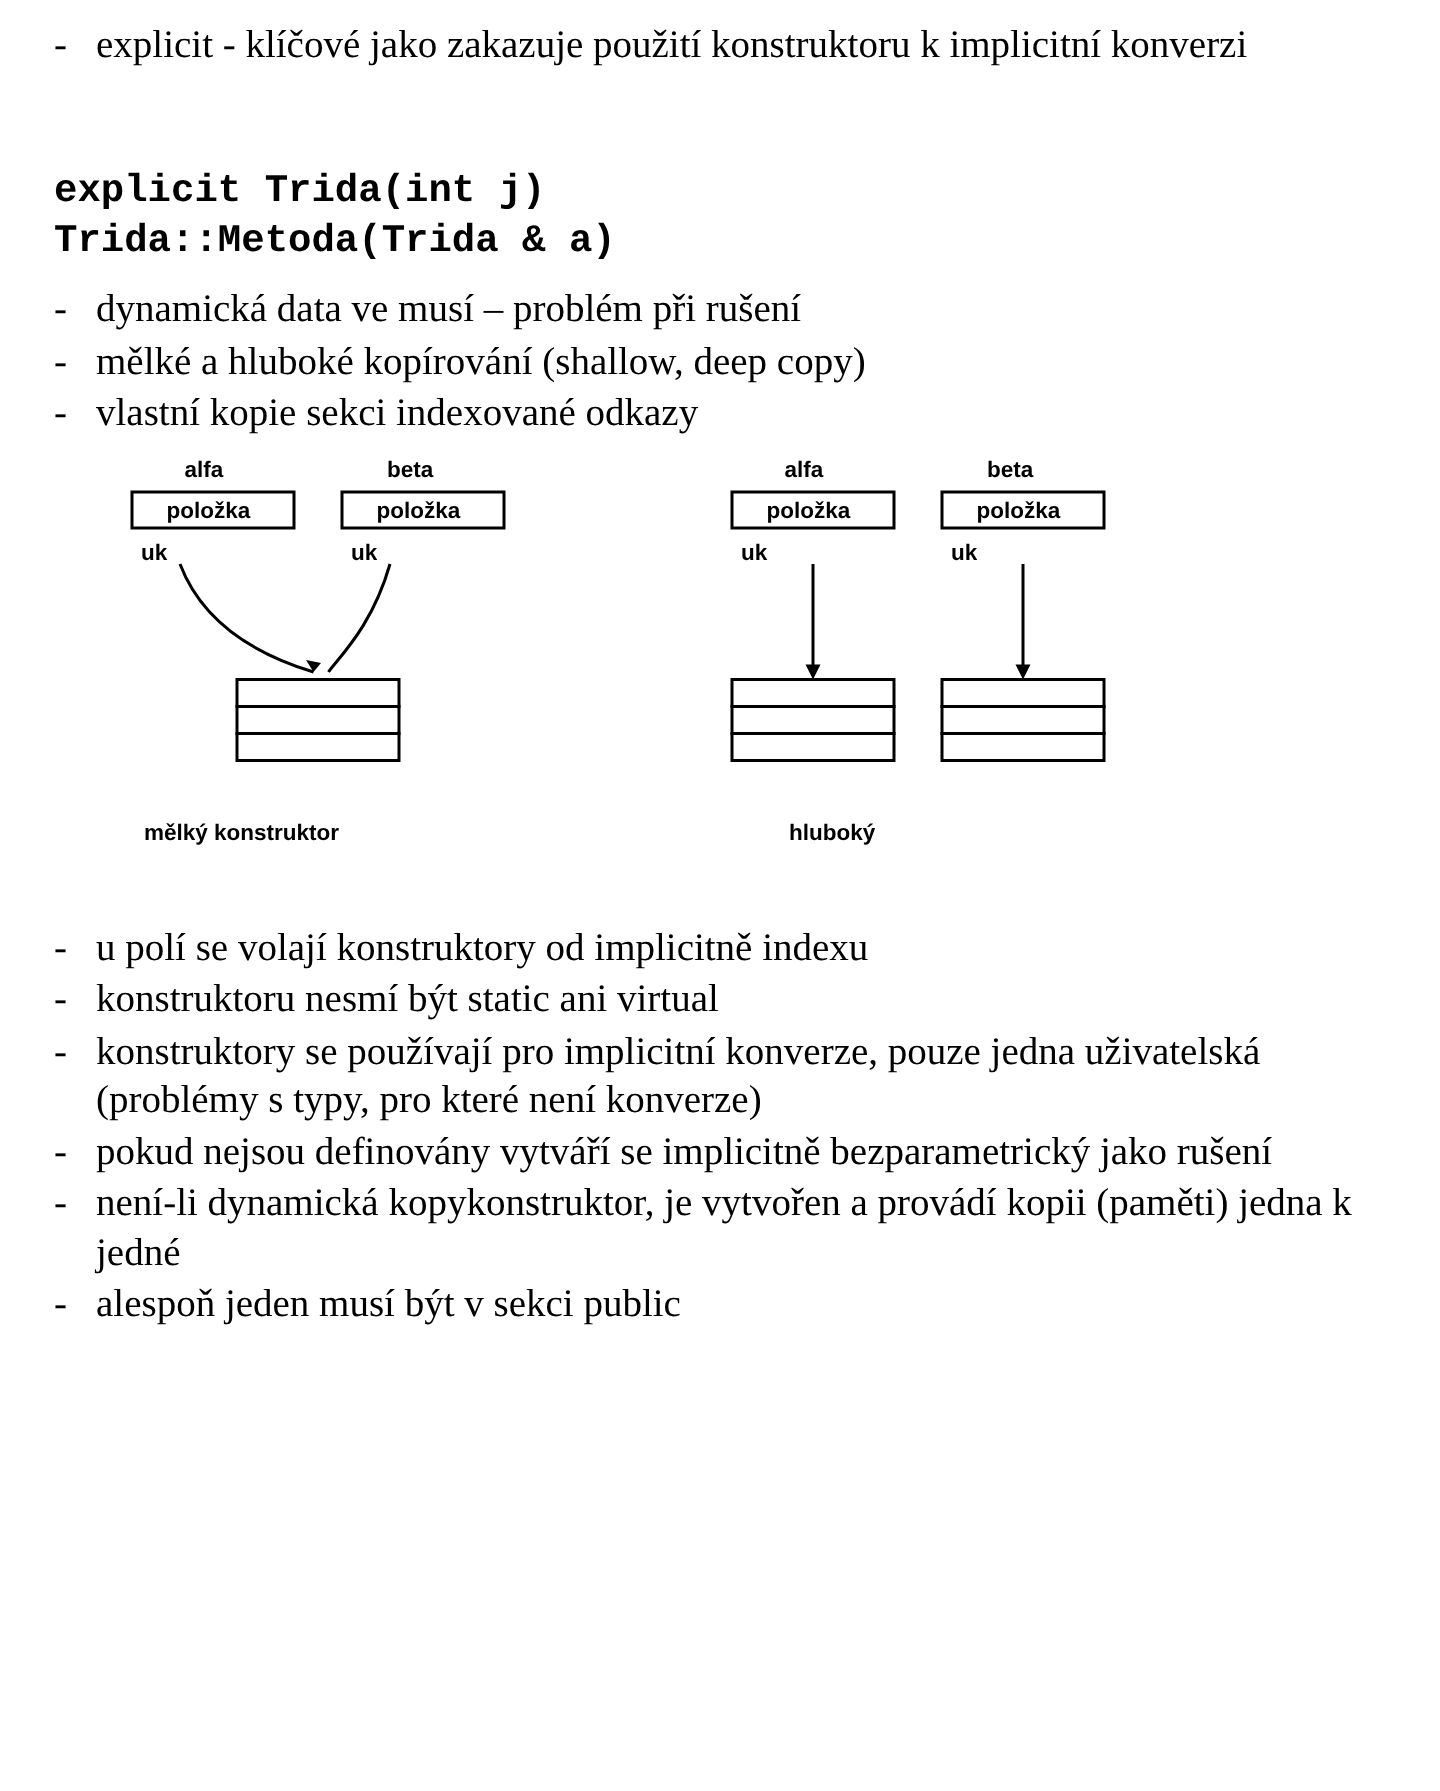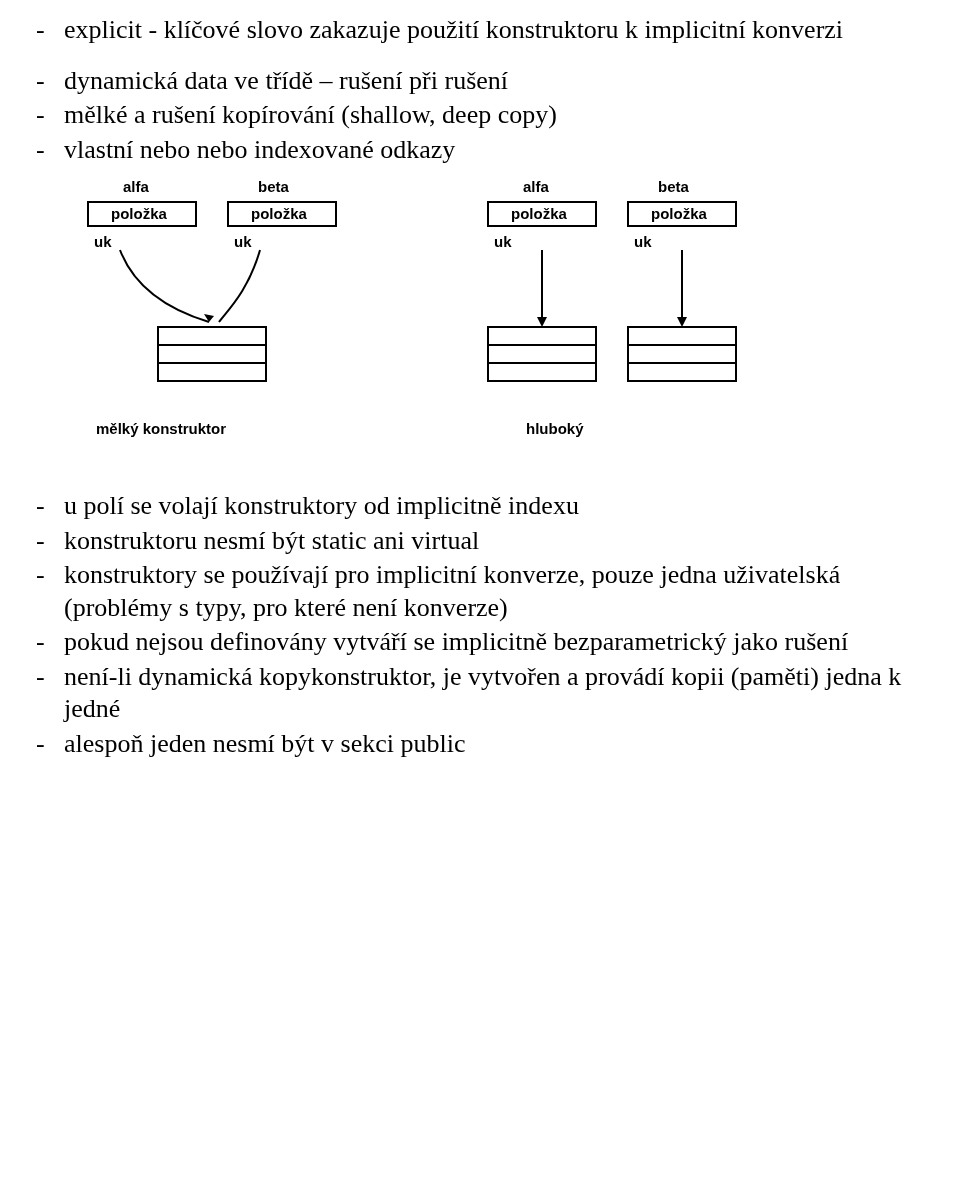--- a/index.html
+++ b/index.html
@@ -44,38 +44,41 @@
     margin: 6px 0 18px 0;
   }
 </style>
 </head>
 <body>
 
 <div class="page">
 
   <div class="bullet">
     <div class="dash">-</div>
-    <div class="txt">explicit - klíčové slovo zakazuje použití konstruktoru k implicitní konverzi</div>
+    <div class="txt">explicit - klíčové jako zakazuje použití konstruktoru k implicitní konverzi</div>
   </div>
 
   <div class="blank-row"></div>
 
+  <div class="code">
+<span class="code-line">explicit Trida(int j)</span>
+<span class="code-line">Trida::Metoda(Trida &amp; a)</span></div>
 
 
   <div class="bullet">
     <div class="dash">-</div>
-    <div class="txt">dynamická data ve třídě – rušení při rušení</div>
+    <div class="txt">dynamická data ve musí – problém při rušení</div>
   </div>
   <div class="bullet">
     <div class="dash">-</div>
-    <div class="txt">mělké a rušení kopírování (shallow, deep copy)</div>
+    <div class="txt">mělké a hluboké kopírování (shallow, deep copy)</div>
   </div>
   <div class="bullet">
     <div class="dash">-</div>
-    <div class="txt">vlastní nebo nebo indexované odkazy</div>
+    <div class="txt">vlastní kopie sekci indexované odkazy</div>
   </div>
 
   <div class="diagram-wrap">
     <svg width="888" height="300" viewBox="0 0 888 300">
       <style>
         .dtxt { font-family: Arial, Helvetica, sans-serif; font-size: 15px; font-weight: bold; fill: #000; }
         .ln { stroke: #000; stroke-width: 2; fill: none; }
         .box { stroke: #000; stroke-width: 2; fill: none; }
       </style>
 
@@ -146,16 +149,16 @@
   <div class="bullet">
     <div class="dash">-</div>
     <div class="txt">pokud nejsou definovány vytváří se implicitně bezparametrický jako rušení</div>
   </div>
   <div class="bullet">
     <div class="dash">-</div>
     <div class="txt">není-li dynamická kopykonstruktor, je vytvořen a provádí kopii (paměti) jedna k jedné</div>
   </div>
   <div class="bullet">
     <div class="dash">-</div>
-    <div class="txt">alespoň jeden nesmí být v sekci public</div>
+    <div class="txt">alespoň jeden musí být v sekci public</div>
   </div>
 
 </div>
 
 </body></html>

